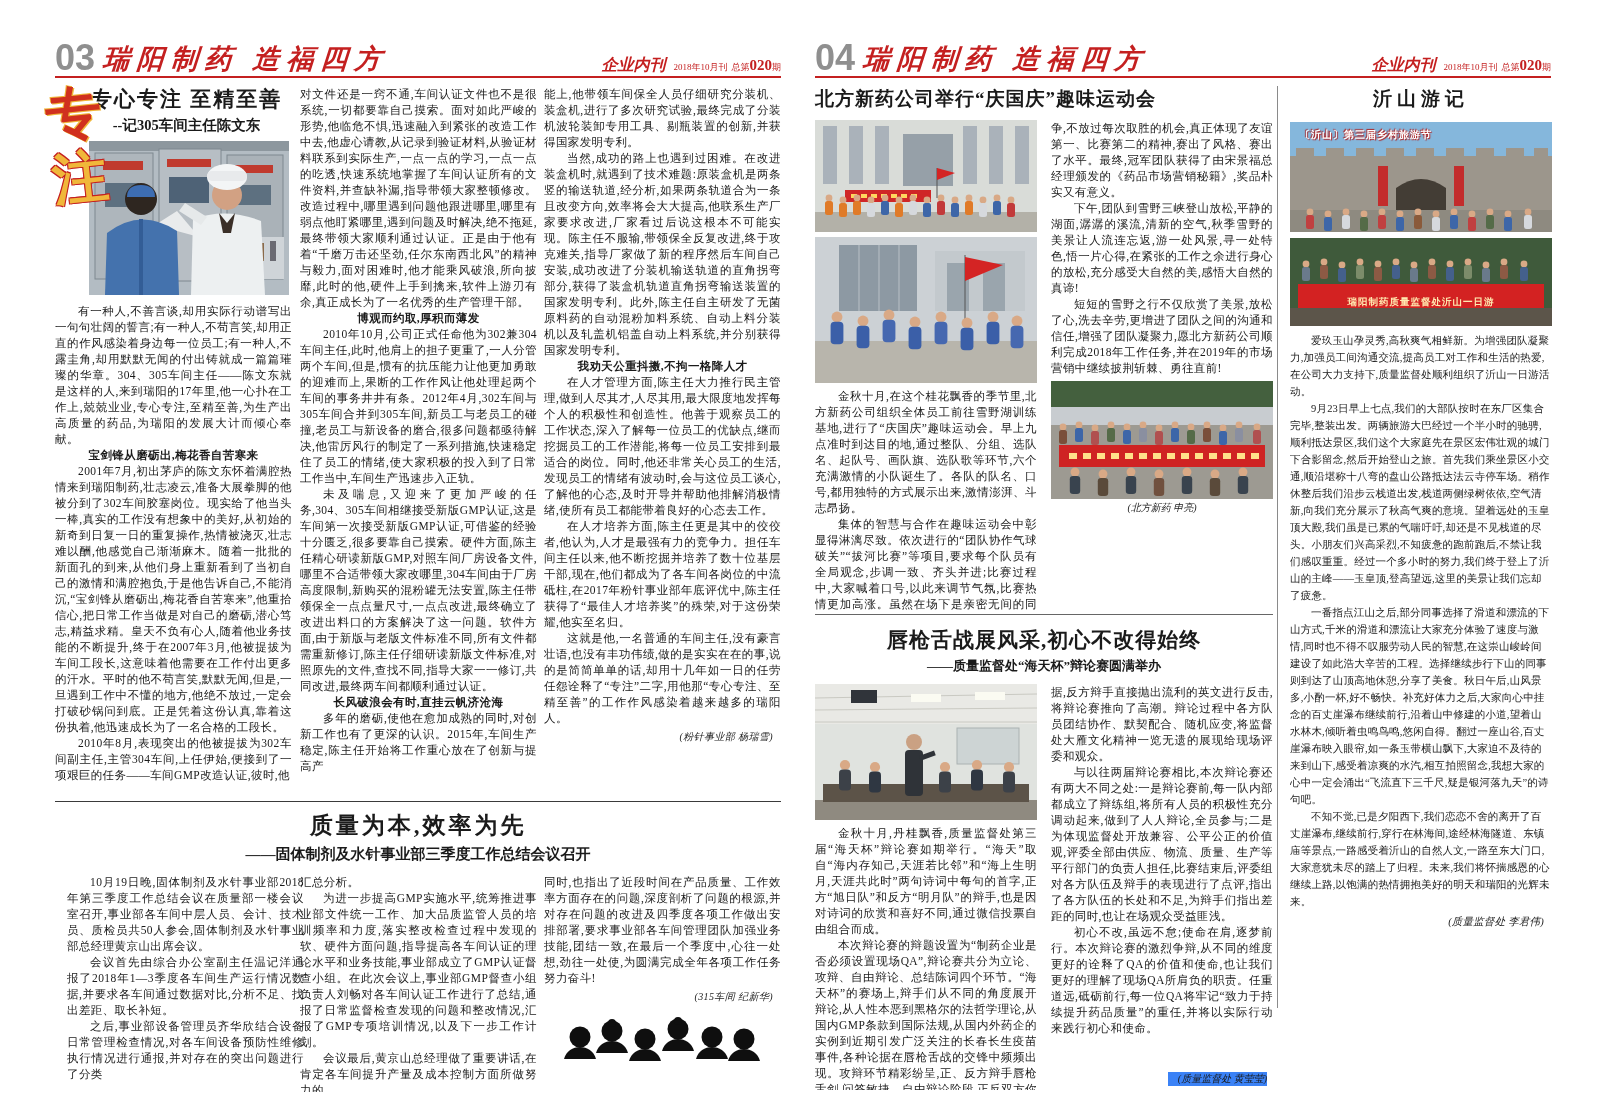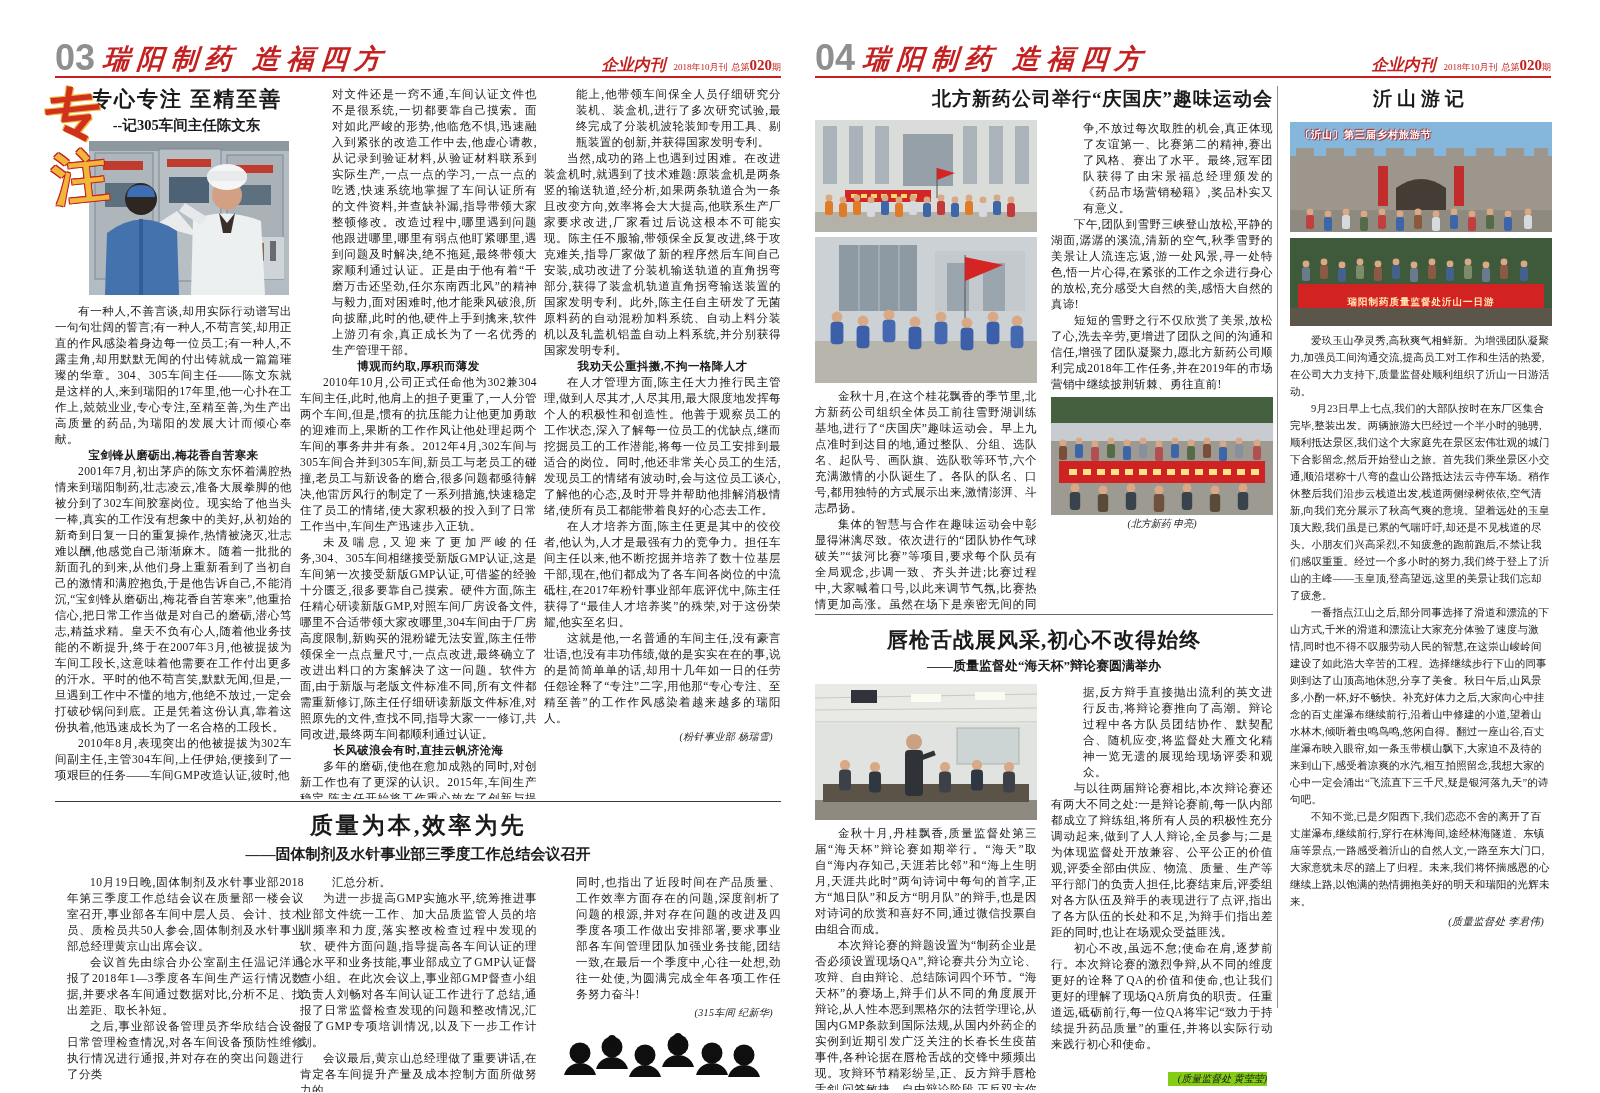--- a/index.html
+++ b/index.html
@@ -18,21 +18,21 @@
   .brand{color:#c42020;font-weight:bold;font-style:italic;font-size:27px;
          letter-spacing:7px;line-height:34px;transform:skewX(-4deg);}
   .issue{margin-left:auto;color:#c42020;white-space:nowrap;line-height:18px;}
   .issue .m{font-weight:bold;font-style:italic;font-size:16px;margin-right:4px;}
   .issue .sm{font-size:9px;}
   .issue .no{font-size:15px;font-weight:bold;}
   
   .col{position:absolute;top:0;bottom:0;overflow:hidden;text-align:justify;}
   .flow .para{margin:0;font-size:11.5px;line-height:16px;letter-spacing:0.4px;}
   .para.t-p{text-indent:2em;}
-  .para.t-c{text-indent:0;margin-left:32px;}
+  .para.t-c{text-indent:0;}
   .para.t-h{text-align:center;font-weight:bold;text-indent:0;}
   .para.t-by{text-align:right;text-indent:0;font-size:10px;font-style:italic;
              padding:3px 8px 0 0;color:#222;}
   h2,h3{margin:0;}
   
   .deco{position:absolute;left:44px;top:82px;width:66px;z-index:6;
         font-weight:bold;transform:rotate(-6deg);line-height:64px;text-align:center;}
   .deco .d1{display:block;font-size:56px;color:#d0301e;
             text-shadow:1px 1px 0 #f0b73a,-1px -1px 0 #f0b73a;}
   .deco .d2{display:block;font-size:56px;color:#f0b73a;
@@ -50,32 +50,32 @@
   .p3a2{position:absolute;left:55px;top:806px;width:726px;height:286px;}
   .p3a2 h2{text-align:center;font-size:23px;letter-spacing:3px;margin-top:4px;}
   .p3a2 h3{text-align:center;font-size:15px;font-weight:bold;margin:4px 0 0;}
   .p3a2 .col{top:68px;height:218px;}
   .p3a2 .c1{left:12px;width:237px;}
   .p3a2 .c2{left:245px;width:237px;}
   .p3a2 .c3{left:489px;width:237px;}
   .sil{margin:6px 0 0 16px;display:block;}
   
   .p4a1{position:absolute;left:815px;top:84px;width:458px;height:528px;}
-  .p4a1 h2{font-size:19px;letter-spacing:1px;text-align:right;line-height:26px;margin:2px 0 18px;}
+  .p4a1 h2{font-size:19px;letter-spacing:1px;text-align:left;line-height:26px;margin:2px 0 18px;}
   .p4a1 .body{position:absolute;left:0;right:0;top:36px;bottom:0;}
   .cl{left:0;width:222px;}
   .cr{left:236px;width:222px;}
   .caption{font-size:10px;text-align:center;font-style:italic;margin-top:2px;}
   .r2{left:815px;top:614px;width:458px;border-top-color:#666;}
   .p4a2{position:absolute;left:815px;top:620px;width:458px;height:470px;}
   .p4a2 h2{font-size:21px;letter-spacing:1px;text-align:center;margin-top:6px;}
   .p4a2 h3{font-size:13px;font-weight:bold;text-align:center;margin:3px 0 8px;}
   .p4a2 .body2{position:absolute;left:0;right:0;top:64px;bottom:0;}
   .byline-abs{position:absolute;right:6px;bottom:4px;font-size:10px;font-style:italic;
-              background:#84cc16;padding-left:10px;}
+              background:#3b82f6;padding-left:10px;}
   .vrule{position:absolute;left:1277px;top:86px;height:922px;border-left:1px solid #8a8a8a;}
   .sidebar{position:absolute;left:1290px;top:84px;width:262px;height:926px;overflow:hidden;}
   .sidebar h2{font-size:19px;text-align:center;letter-spacing:5px;margin:2px 0 10px;}
   .sph{position:relative;margin-bottom:6px;}
   .sph svg{display:block;}
   .overlay{position:absolute;font-weight:bold;}
   .o1{top:6px;left:10px;color:#fff;font-size:10px;letter-spacing:1px;
       text-shadow:1px 1px 1px #b02020,-1px -1px 1px #b02020;}
   .o2{bottom:17px;left:0;width:100%;text-align:center;color:#ffe9b0;font-size:9.5px;letter-spacing:1px;}
   .sflow .para{font-size:10.5px;line-height:17px;letter-spacing:0.2px;}

